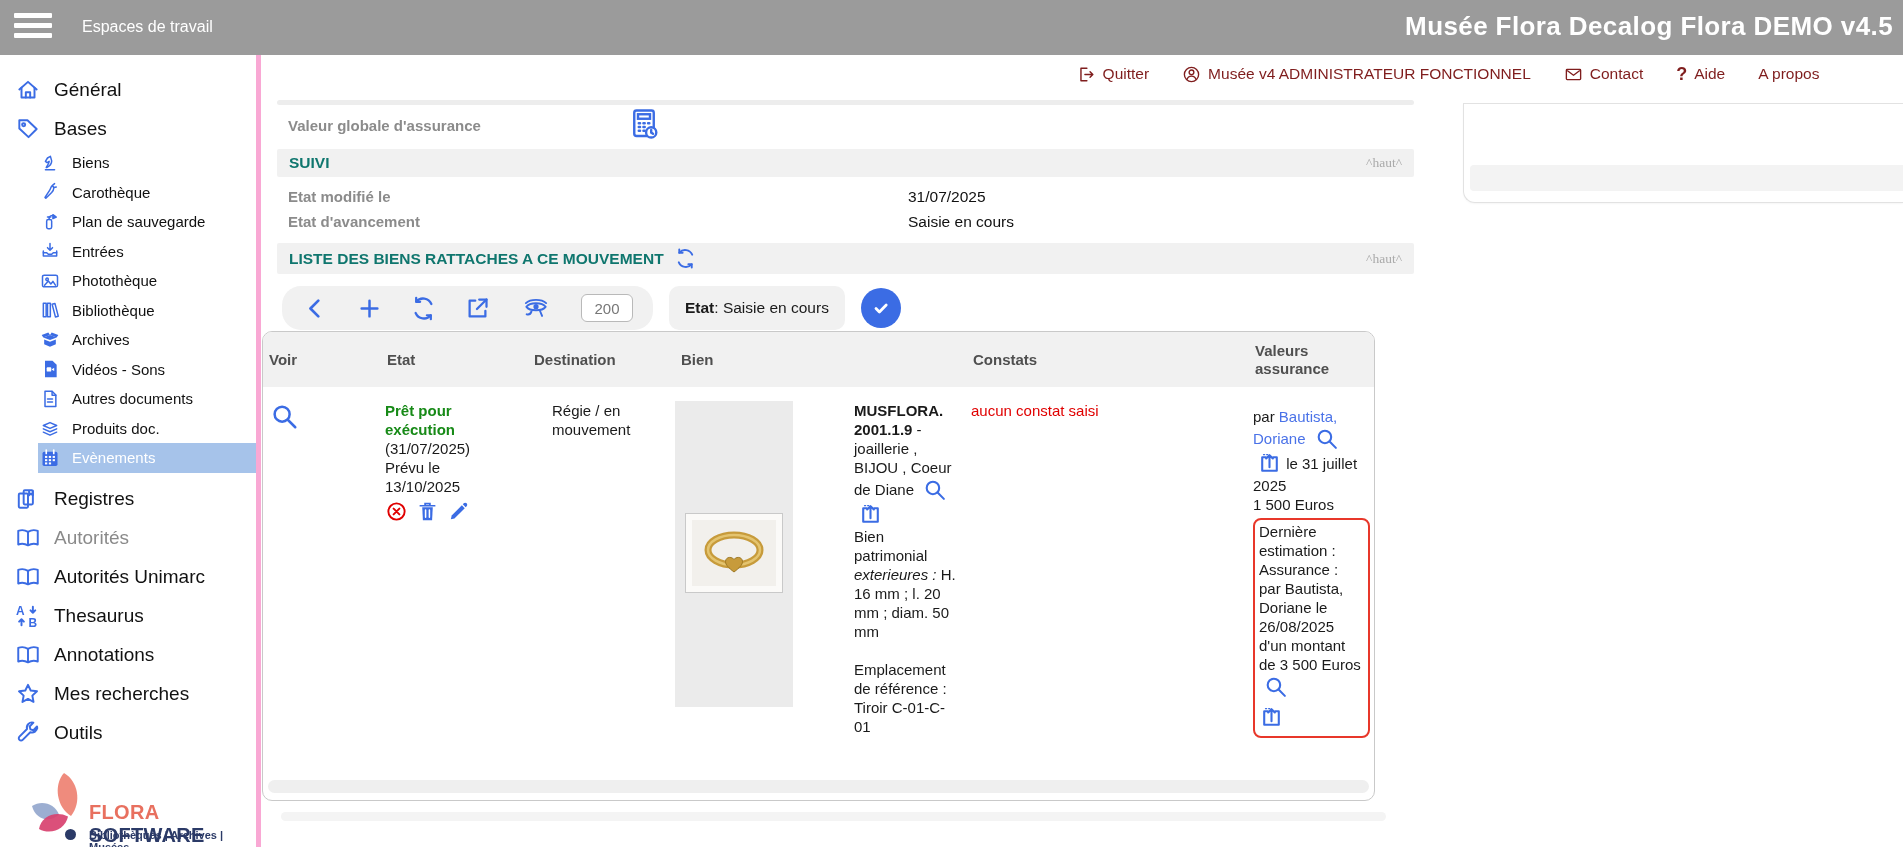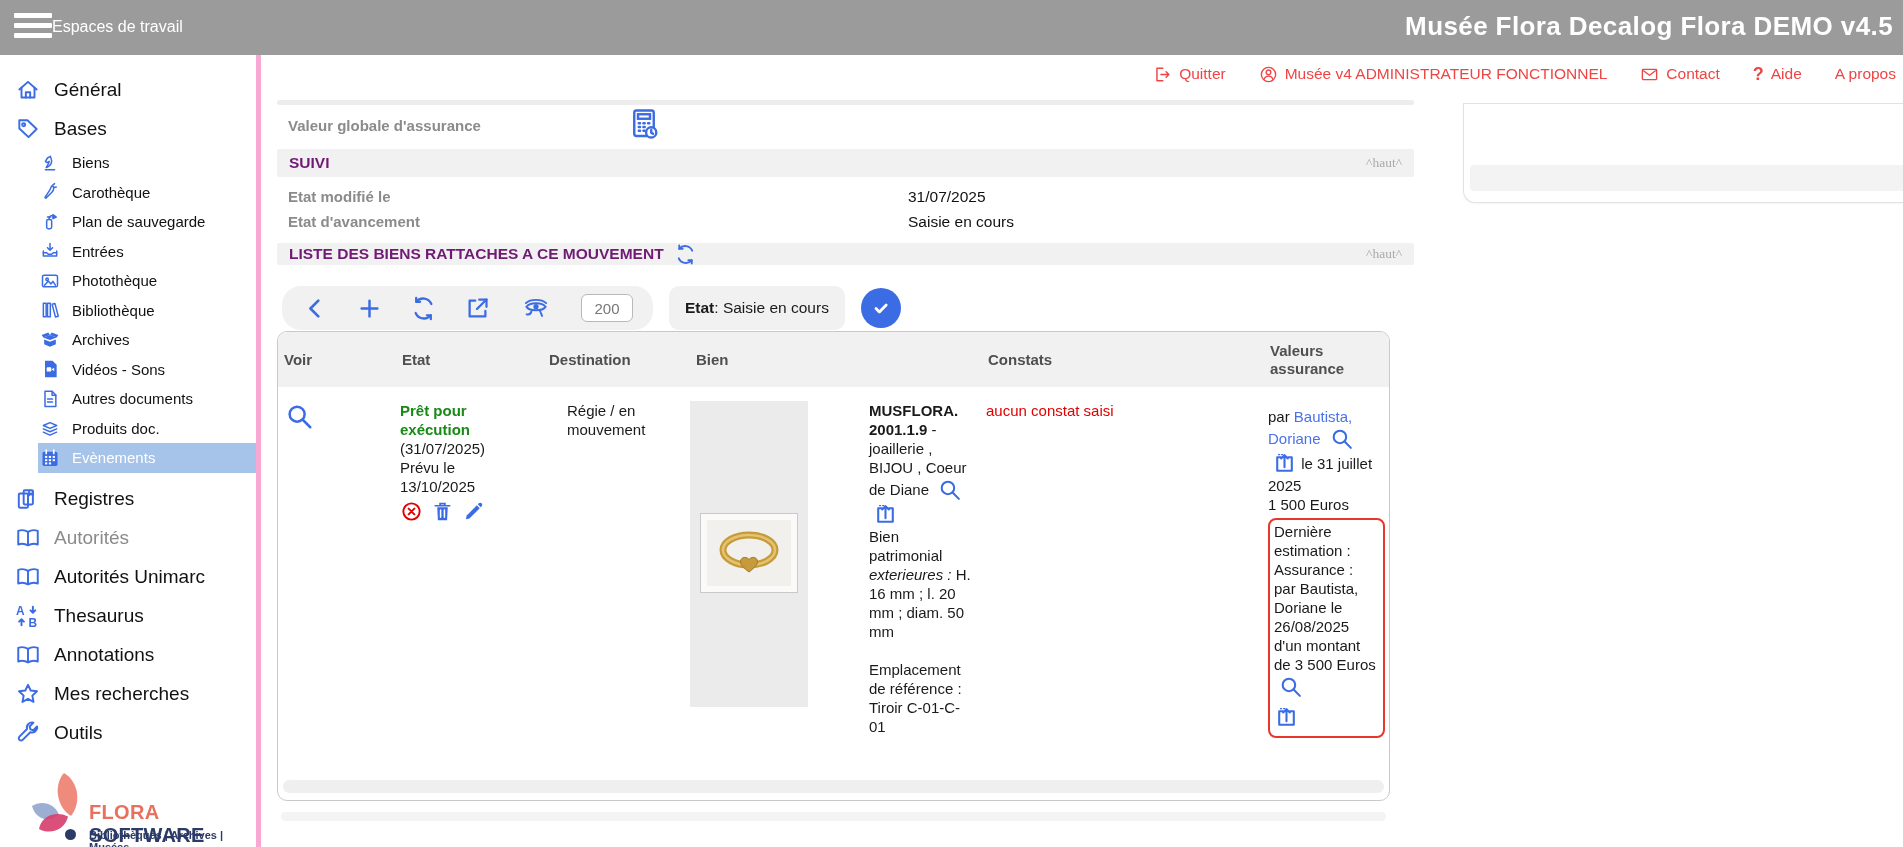--- a/index.html
+++ b/index.html
@@ -4,26 +4,26 @@
 <style>
   * { margin:0; padding:0; box-sizing:border-box; }
   html,body { width:1903px; height:847px; overflow:hidden; background:#fff;
     font-family:"Liberation Sans", sans-serif; color:#1a1a1a; }
   .canvas { position:relative; width:1903px; height:847px; background:#fff; }
 
   
   .topbar { position:absolute; left:0; top:0; width:1903px; height:55px; background:#9b9b9b; }
   .hamburger { position:absolute; left:14px; top:13px; width:38px; height:29px; cursor:pointer; }
   .hamburger span { display:block; width:38px; height:5px; background:#fff; border-radius:1px; margin-bottom:5px; }
-  .ws-label { position:absolute; left:52px; top:18px; font-size:16px; color:#fff; }
+  .ws-label { position:absolute; left:82px; top:18px; font-size:16px; color:#fff; }
   .app-title { position:absolute; right:10px; top:11px; font-size:26px; font-weight:bold; color:#fff; letter-spacing:.4px; }
 
   
   .linksrow { position:absolute; top:57px; left:1000px; right:7px; height:34px;
-    display:flex; justify-content:flex-end; align-items:center; gap:33px; color:#ef4444; font-size:15.5px; }
+    display:flex; justify-content:center; align-items:center; gap:33px; color:#7f1d1d; font-size:15.5px; }
   .hlink { display:flex; align-items:center; gap:7px; cursor:pointer; white-space:nowrap; }
   .hlink svg { width:19px; height:19px; }
   .qmark { font-size:18px; font-weight:bold; }
 
   
   .sidebar { position:absolute; left:7px; top:55px; width:254px; bottom:0; background:#fff;
     border-right:5px solid #f9a8d4; padding-top:15px; }
   .sn { display:flex; align-items:center; cursor:pointer; color:#111; }
   .sn .si { color:#3b6ce4; flex:none; }
   .l1 { height:39px; padding-left:8px; gap:13px; font-size:19px; }
@@ -42,23 +42,23 @@
   .logo .brand .b2 { color:#2b3a67; }
   .logo .tag { position:absolute; left:82px; top:60px; font-size:11px; font-weight:bold; color:#2b3a67; }
   .logo .dot { position:absolute; left:58px; top:60px; width:11px; height:11px; border-radius:50%; background:#2b3a67; }
 
   
   .topstrip { position:absolute; left:277px; top:100px; width:1137px; height:5px; background:#ededed; border-radius:3px; }
   .ins-label { position:absolute; left:288px; top:117px; font-size:15px; font-weight:bold; color:#8b8b8b; }
   .calc-btn { position:absolute; left:626px; top:106px; width:36px; height:36px; color:#3b6ce4; cursor:pointer; }
   .secbar { position:absolute; left:277px; width:1137px; background:#f1f1f1; display:flex; align-items:center;
     padding:0 12px; border-radius:2px; }
-  .secbar .sectitle { font-size:15.5px; font-weight:bold; color:#701a75; }
+  .secbar .sectitle { font-size:15.5px; font-weight:bold; color:#0f766e; }
   .secbar.suivi { top:149px; height:28px; }
-  .secbar.liste { top:243px; height:22px; }
+  .secbar.liste { top:243px; height:31px; }
   .haut { margin-left:auto; color:#aaa; font-size:13.5px; cursor:pointer;font-family:Liberation Serif, serif; }
   .refresh-btn { width:23px; height:23px; color:#3b6ce4; margin-left:10px; cursor:pointer; }
   .fieldrow { position:absolute; left:288px; width:1100px; height:24px; font-size:15px; }
   .fieldrow.f1 { top:188px; } .fieldrow.f2 { top:213px; }
   .flabel { position:absolute; left:0; top:0; color:#8b8b8b; font-weight:bold; }
   .fvalue { position:absolute; left:620px; top:0; color:#111; font-size:15.5px; }
 
   
   .toolbar { position:absolute; left:282px; top:286px; height:44px; display:flex; align-items:center; gap:16px; }
   .tgroup { height:44px; background:#f1f1f1; border-radius:19px; display:flex; align-items:center;
@@ -68,21 +68,21 @@
   .countbox { width:52px; height:28px; border:1px solid #b9b9b9; border-radius:6px; background:#fff;
     color:#777; font-size:15px; text-align:center; font-family:"Liberation Sans",sans-serif; }
   .chip { height:44px; background:#f1f1f1; border-radius:10px; display:flex; align-items:center;
     padding:0 16px; font-size:15.5px; cursor:pointer; }
   .chip b { font-weight:bold; }
   .checkbtn { width:40px; height:40px; border-radius:50%; background:#3b6ce4; display:flex;
     align-items:center; justify-content:center; cursor:pointer; }
   .checkbtn svg { width:24px; height:24px; }
 
   
-  .tablebox { position:absolute; left:277px; top:331px; width:1113px; height:470px;
+  .tablebox { position:absolute; left:262px; top:331px; width:1113px; height:470px;
     border:1.5px solid #c9c9c9; border-radius:10px; background:#fff; overflow:hidden; }
   .tgrid { display:grid; grid-template-columns:118px 147px 147px 292px 282px 127px; }
   .thead { background:#f1f1f1; height:55px; align-items:center; }
   .thead .hc { font-size:15px; font-weight:bold; color:#4f4f4f; padding-left:6px; line-height:18px; }
   .trow { align-items:start; }
   .cell { padding-top:14px; font-size:15px; line-height:19px; }
   .c-voir { padding-left:6px; }
   .c-etat { padding-left:4px; padding-right:22px; }
   .estat { color:#178a17; font-weight:bold; }
   .etat-icons { display:flex; gap:8px; margin-top:4px; }

